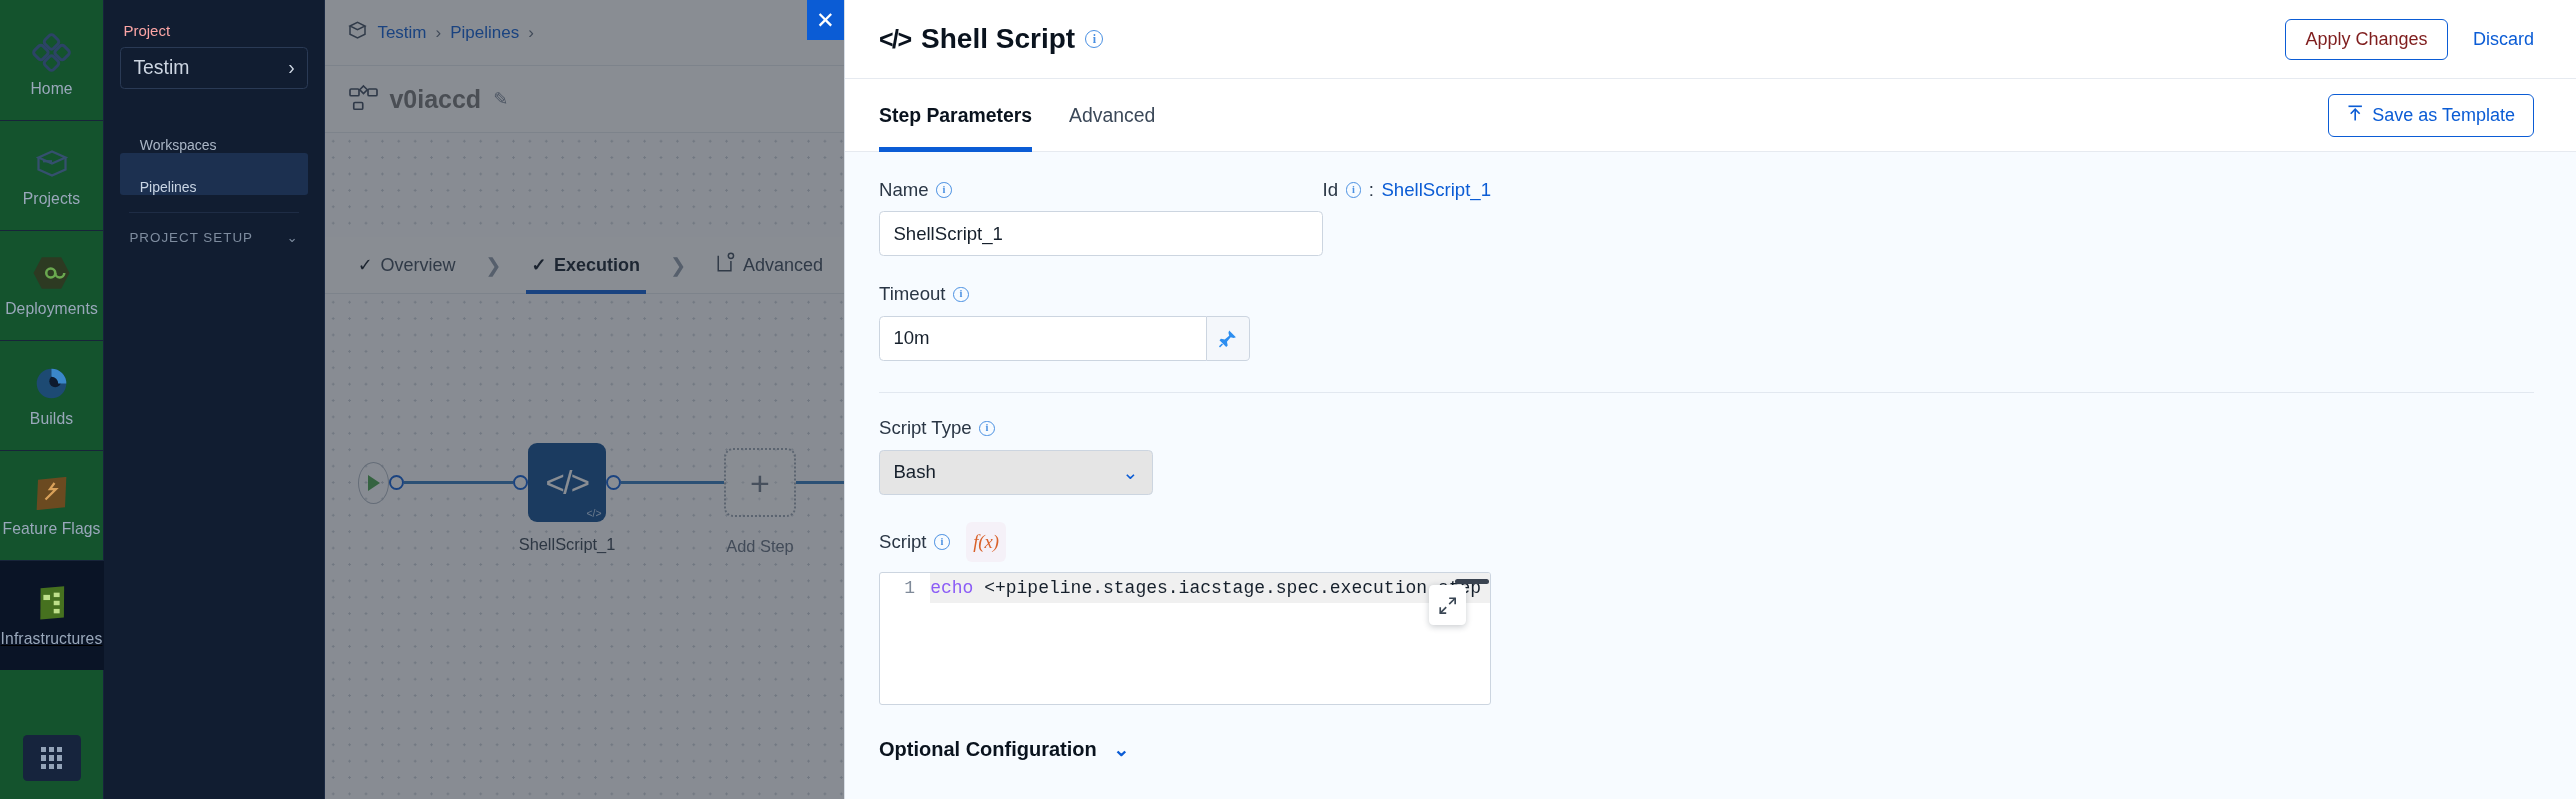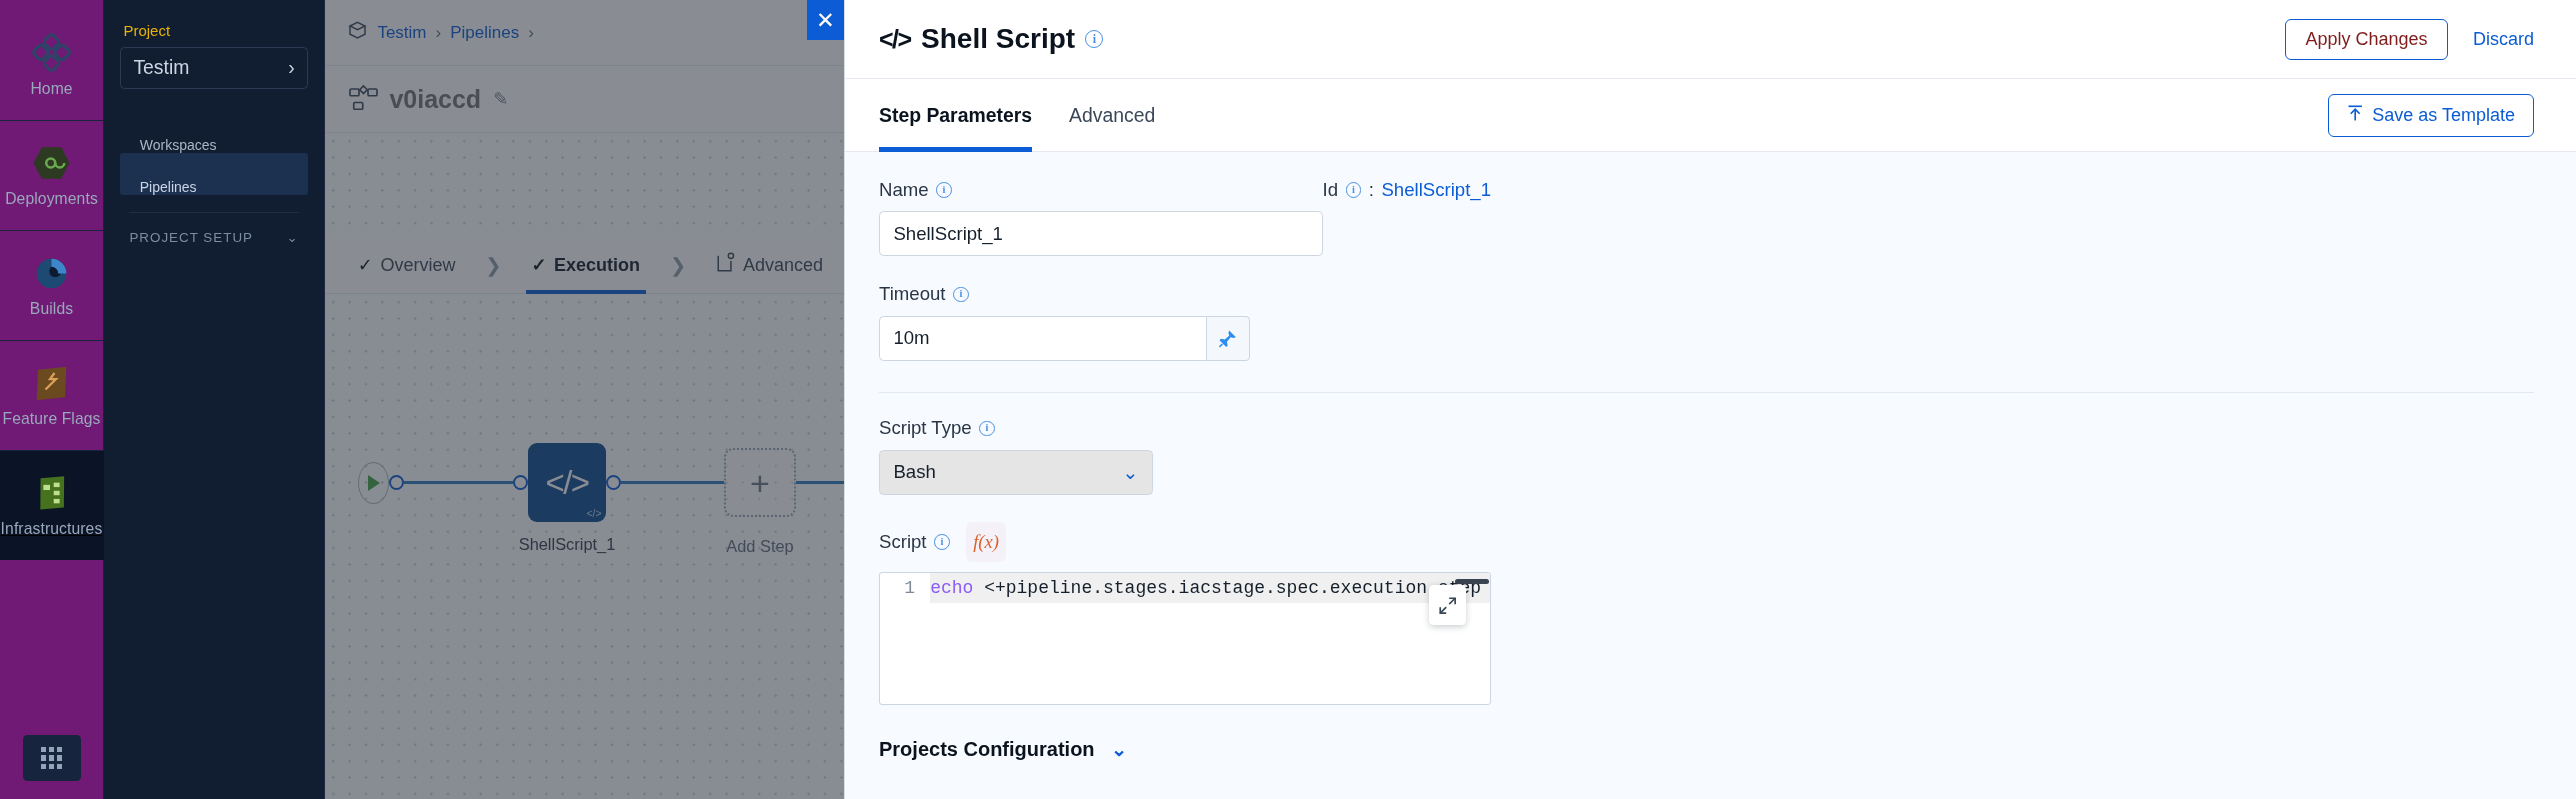--- a/index.html
+++ b/index.html
@@ -7,21 +7,21 @@
     width: 2576px; height: 799px;
     font-family: "Liberation Sans", sans-serif;
     overflow: hidden;
     background: #0b1527;
   }
   .root { position: relative; width: 2576px; height: 799px; }
 
   
   .rail {
     position: absolute; left: 0; top: 0; width: 104px; height: 799px;
-    background: #701a75;
+    background: #14532d;
     border-right: 0.7px solid #17243c;
     display: flex; flex-direction: column; align-items: center;
     padding-top: 10.4px;
   }
   .rail-item {
     width: 104px; height: 110px;
     display: flex; flex-direction: column; align-items: center; justify-content: center;
     gap: 7.5px; cursor: pointer;
   }
   .rail-item.sep-top { border-top: 0.7px solid #18243a; }
@@ -35,21 +35,21 @@
   }
   .grid9 { display:grid; grid-template-columns: repeat(3, 5.2px); grid-template-rows: repeat(3, 5.2px); gap: 3px;}
   .grid9 i { background: #93a3b8; display:block; width:5.2px; height:5.2px; }
 
   
   .proj {
     position: absolute; left: 104px; top: 0; width: 221px; height: 799px;
     background: #111d31; border-right: 0.7px solid #1b2942;
     padding: 22.4px 16.4px 0 16.4px;
   }
-  .proj-cap { font-size: 15px; color: #eab308; margin-bottom: 7.5px; padding-left: 3px;}
+  .proj-cap { font-size: 15px; color: #fca5a5; margin-bottom: 7.5px; padding-left: 3px;}
   .proj-select {
     height: 42px; border: 0.7px solid #2a3a55; border-radius: 4.5px;
     display: flex; align-items: center; justify-content: space-between;
     padding: 0 12px; cursor: pointer;
   }
   .proj-select span { font-size: 19.4px; color: #cdd6e2; }
   .chev-r { color: #7b8a9e; font-size: 19.4px; line-height: 1;}
   .proj-nav { margin-top: 22.4px; }
   .proj-nav-item {
     height: 42px; display:flex; align-items:flex-end; padding-left: 19.4px;
@@ -270,20 +270,30 @@
           <rect x="8" y="8" width="16" height="16" rx="4"></rect>
               <rect x="28" y="8" width="16" height="16" rx="4"></rect>
           <rect x="8" y="28" width="16" height="16" rx="4"></rect>
               <rect x="28" y="28" width="16" height="16" rx="4"></rect>
         </g>
           </svg>
       </span>
       <span class="rail-label">Home</span>
     </div>
 
+    <div class="rail-item sep-top">
+      <span class="rail-icon">
+        <svg width="36" height="33" viewBox="0 0 48 44" fill="none" stroke="#35506f" stroke-width="3">
+          <path d="M6 14 L24 6 L42 14 L24 22 Z"></path>
+            <path d="M6 14 v16 l18 8 18-8 V14"></path>
+            <path d="M12 19 h12"></path>
+        </svg>
+      </span>
+      <span class="rail-label">Projects</span>
+    </div>
 
     <div class="rail-item sep-top">
       <span class="rail-icon">
         <svg width="39" height="36" viewBox="0 0 52 48">
           <path d="M13 3 L39 3 L50 24 L39 45 L13 45 L2 24 Z" fill="#2d3a22"></path>
           <path d="M19 24a6 6 0 1 1 12 0a6 6 0 1 0 12 0" fill="none" stroke="#6aa84f" stroke-width="3.4"></path>
           <path d="M19 24a6 6 0 1 0 12 0" fill="none" stroke="#6aa84f" stroke-width="3.4"></path>
         </svg>
       </span>
       <span class="rail-label">Deployments</span>
@@ -627,20 +637,20 @@
           <svg width="19.4" height="19.4" viewBox="0 0 26 26" fill="none" stroke="#3a4654" stroke-width="2.2">
             <path d="M15 3 h8 v8"></path>
               <path d="M23 3 l-8 8"></path>
             <path d="M11 23 H3 v-8"></path>
               <path d="M3 23 l8 -8"></path>
           </svg>
         </div>
       </div>
 
       <div class="optcfg">
-        <span>Projects Configuration</span>
+        <span>Optional Configuration</span>
         <span class="chev-d">⌄</span>
       </div>
 
     </div>
   </div>
 </div>
 
 
 </body></html>

